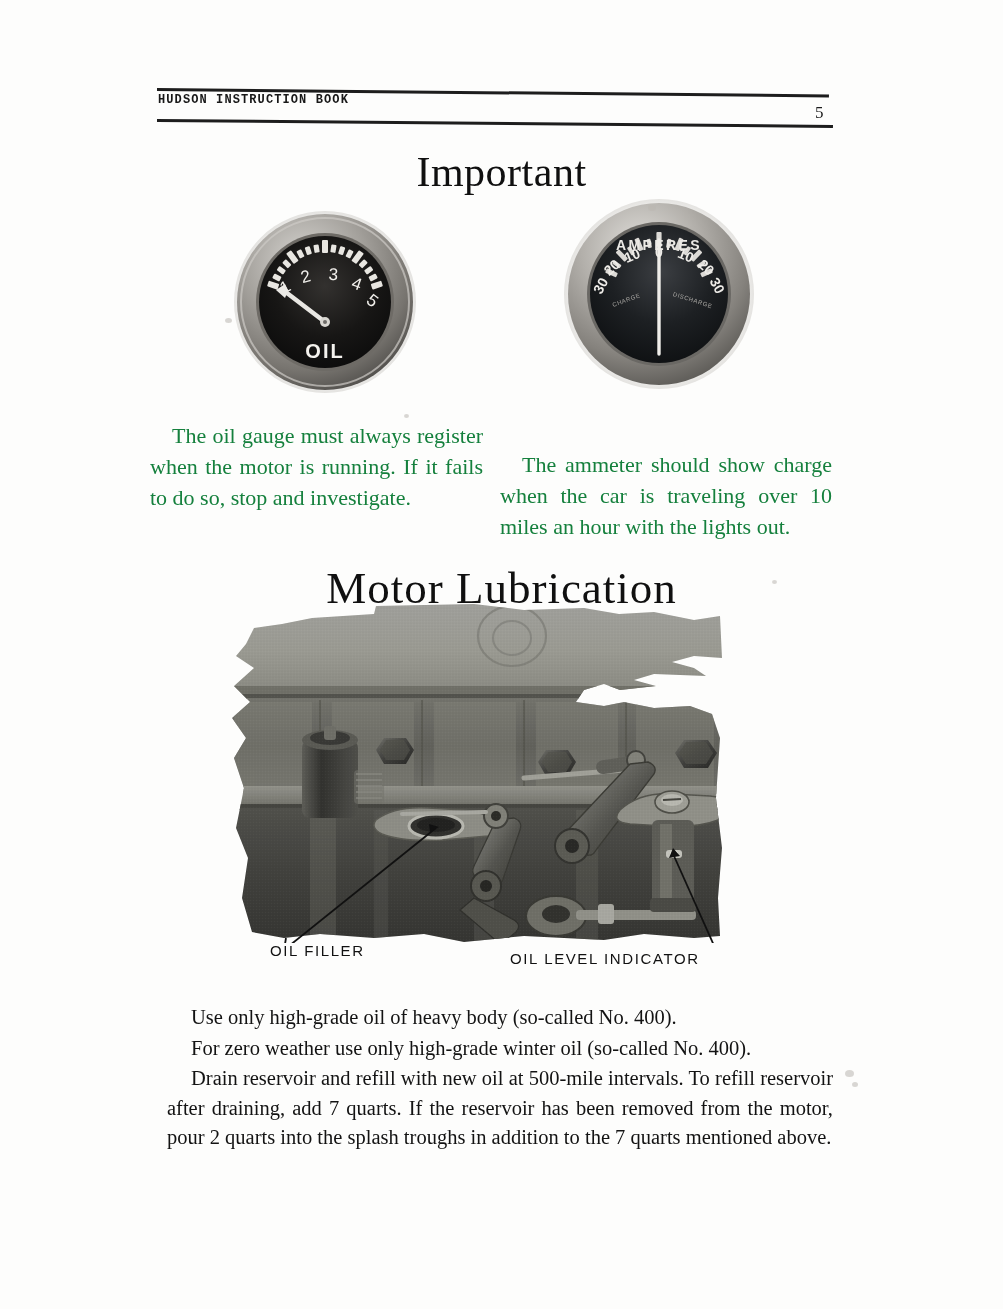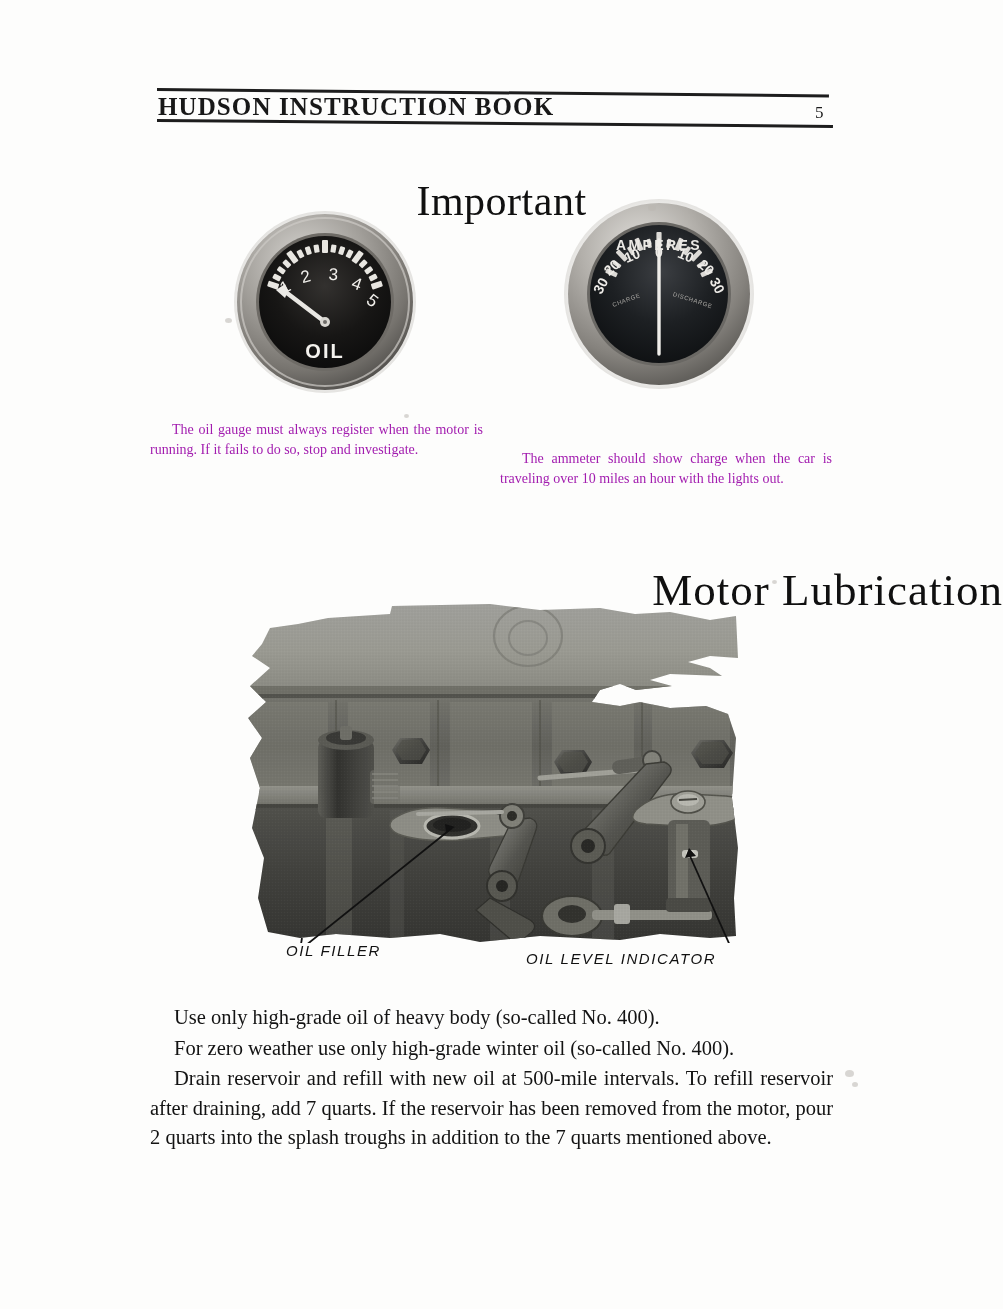--- a/index.html
+++ b/index.html
@@ -37,55 +37,53 @@
     width: 676px;
     height: 3px;
     background: #1d1d1d;
     transform: rotate(0.5deg);
     transform-origin: left center;
   }
   #header-title {
     position: absolute;
     left: 158px;
     top: 93px;
-    font-size: 25px;
+    font-size: 12px;
     letter-spacing: 1.1px;
     font-weight: 700;
     color: #181818;
     white-space: nowrap;
-    font-family: Liberation Serif, serif;
+    font-family: Liberation Mono, monospace;
     text-align: right;
   }
   #page-number {
     position: absolute;
     left: 815px;
     top: 103px;
     font-size: 17px;
     color: #1b1b1b;
   }
 
   
   .section-title {
     position: absolute;
     width: 100%;
     text-align: center;
     font-weight: 400;
     color: #101010;
     letter-spacing: 0.5px;
-    margin-top: 29px;
   }
   #title-important {
     top: 148px;
     font-size: 42px;
   }
   #title-lubrication {
-    top: 535px;
+    top: 562px;
     font-size: 45px;
     letter-spacing: 1px;
-    text-align: right;
   }
 
   
   .gauge-wrap {
     position: absolute;
     border-radius: 50%;
   }
   #gauge-oil {
     left: 233px;
     top: 210px;
@@ -95,46 +93,45 @@
   #gauge-amp {
     left: 563px;
     top: 198px;
     width: 192px;
     height: 192px;
   }
 
   
   .caption {
     position: absolute;
-    font-size: 14px;
+    font-size: 22px;
     line-height: 1.42;
-    color: #a21caf;
+    color: #15803d;
     text-align: justify;
     text-indent: 22px;
   }
   #caption-oil {
     left: 150px;
     top: 420px;
     width: 333px;
   }
   #caption-amp {
     left: 500px;
     top: 423px;
     width: 332px;
     margin-top: 26px;
   }
 
   
   #engine-figure {
     position: absolute;
-    left: 240px;
+    left: 224px;
     top: 598px;
     width: 500px;
     height: 390px;
-    font-style: italic;
   }
   #engine-photo {
     position: absolute;
     left: 0;
     top: 0;
     width: 500px;
     height: 345px;
   }
   .photo-label {
     position: absolute;
@@ -157,21 +154,21 @@
   #body-copy {
     position: absolute;
     left: 150px;
     top: 1003px;
     width: 683px;
     font-size: 20.5px;
     line-height: 1.44;
     color: #131313;
   }
   #body-copy p {
-    margin: 0 0 1px 0;
+    margin: 0 0 1px 17px;
     text-indent: 24px;
   }
   #body-copy p.justified {
     text-align: justify;
     text-align-last: left;
   }
 
   
   .speck {
     position: absolute;

